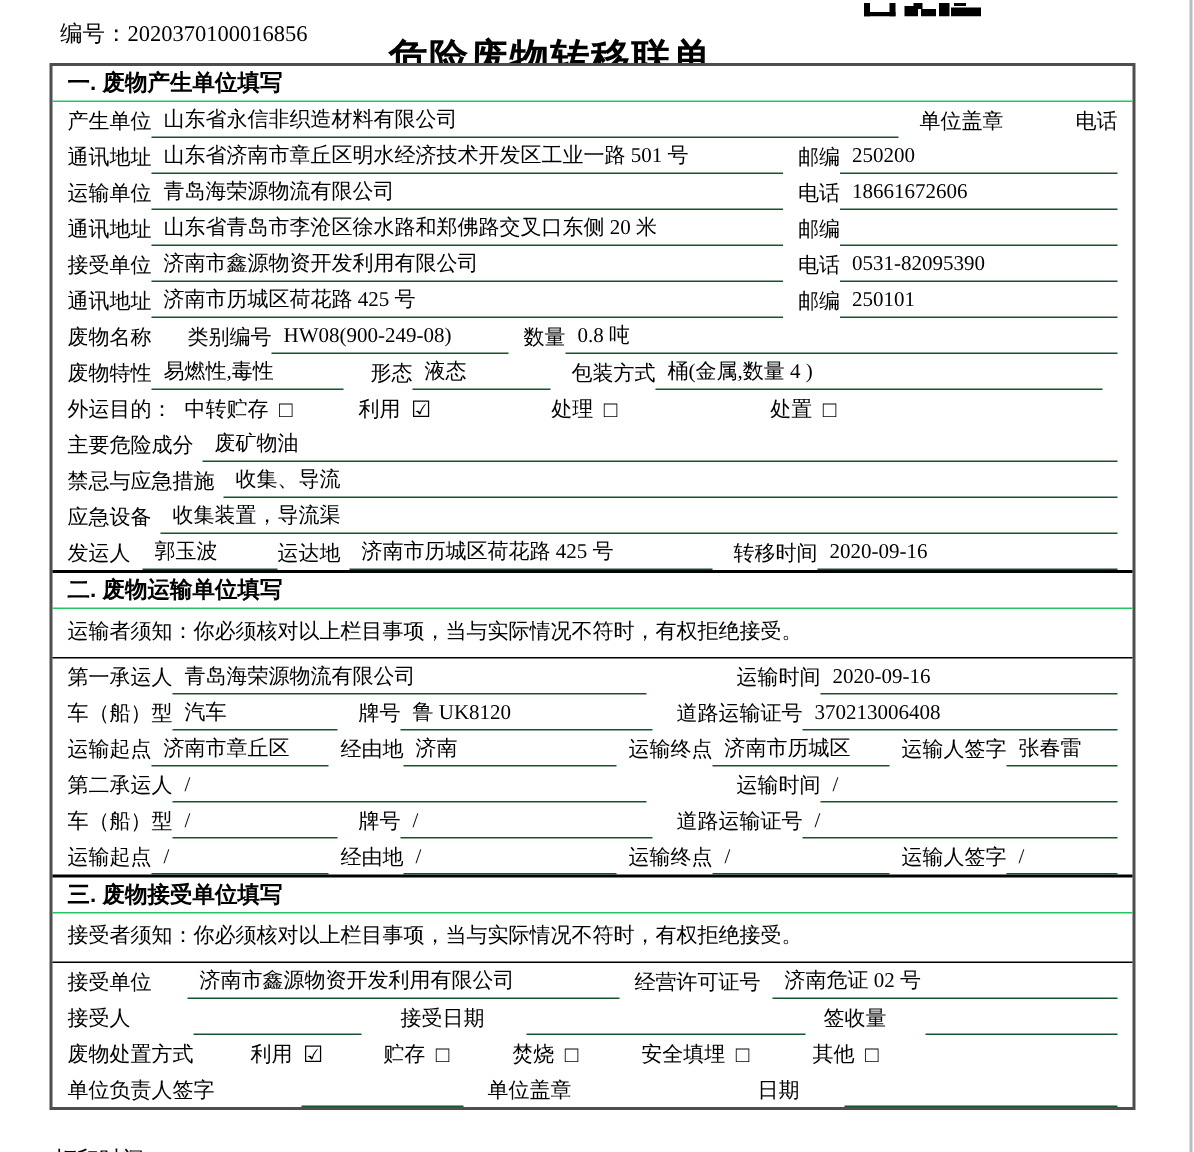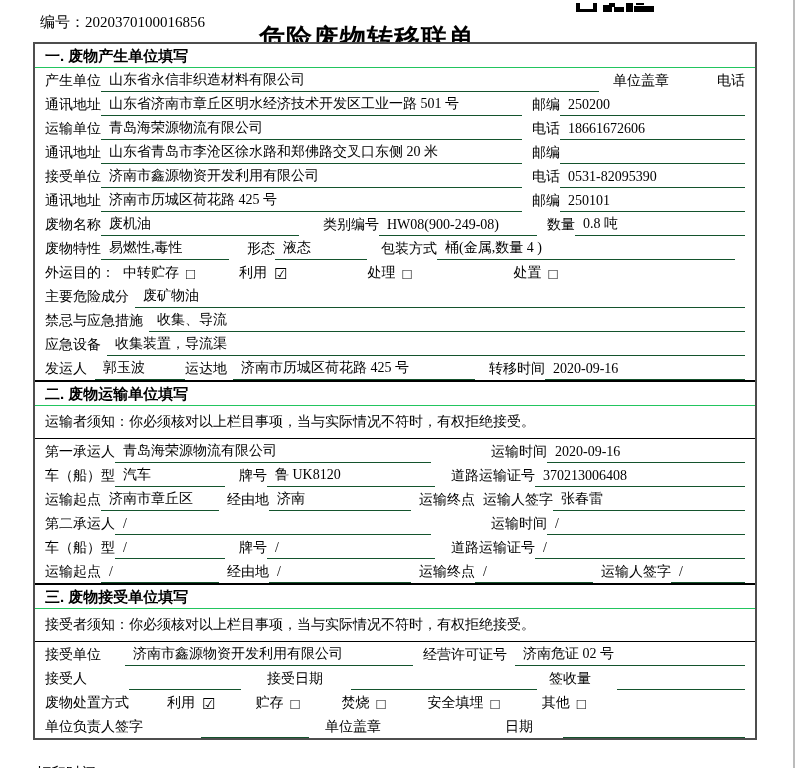--- a/index.html
+++ b/index.html
@@ -107,21 +107,20 @@
 
     <div class="row">
       <span class="lbl">通讯地址</span>
       <span class="val f1">济南市历城区荷花路 425 号</span>
       <span class="lbl" style="margin-left:10px;">邮编</span>
       <span class="val" style="width:185px;">250101</span>
     </div>
 
     <div class="row">
       <span class="lbl">废物名称</span>
-      <span class="val" style="width:198px;">废机油</span>
       <span class="lbl" style="margin-left:24px;">类别编号</span>
       <span class="val" style="width:158px;">HW08(900-249-08)</span>
       <span class="lbl" style="margin-left:10px;">数量</span>
       <span class="val f1">0.8 吨</span>
     </div>
 
     <div class="row">
       <span class="lbl">废物特性</span>
       <span class="val" style="width:128px;">易燃性,毒性</span>
       <span class="lbl" style="margin-left:18px;">形态</span>
@@ -186,20 +185,21 @@
       <span class="lbl" style="margin-left:16px;">道路运输证号</span>
       <span class="val f1">370213006408</span>
     </div>
 
     <div class="row">
       <span class="lbl">运输起点</span>
       <span class="val" style="width:118px;">济南市章丘区</span>
       <span class="lbl" style="margin-left:8px;">经由地</span>
       <span class="val" style="width:142px;">济南</span>
       <span class="lbl" style="margin-left:8px;">运输终点</span>
+      <span class="val" style="width:118px;">济南市历城区</span>
       <span class="lbl" style="margin-left:8px;">运输人签字</span>
       <span class="val f1">张春雷</span>
     </div>
 
     <div class="row">
       <span class="lbl">第二承运人</span>
       <span class="val" style="width:316px;">/</span>
       <span class="lbl" style="margin-left:60px;">运输时间</span>
       <span class="val f1">/</span>
     </div>

